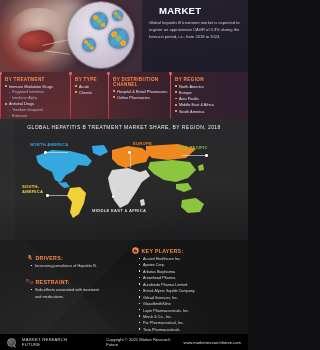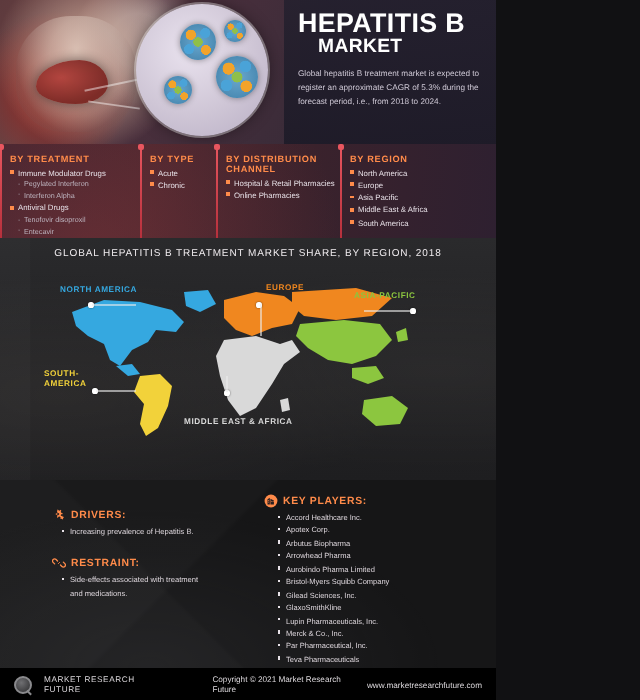--- a/index.html
+++ b/index.html
@@ -164,21 +164,20 @@
       <div class="leader l2"></div>
     </div>
     <div class="magnify">
       <div class="virion v1"></div>
       <div class="virion v2"></div>
       <div class="virion v3"></div>
       <div class="virion v4"></div>
     </div>
     <div class="hero-right">
       <div class="title">
-        <span class="l-a">HEPATITIS B</span>
         <span class="l-c">MARKET</span>
       </div>
       <div class="subtitle">Global hepatitis B treatment market is expected to register an approximate CAGR of 5.3% during the forecast period, i.e., from 2018 to 2024.</div>
     </div>
   </div>
 
   <div class="catbar">
     <div class="col c1">
       <div class="divider"></div>
       <div class="dot-top"></div>

